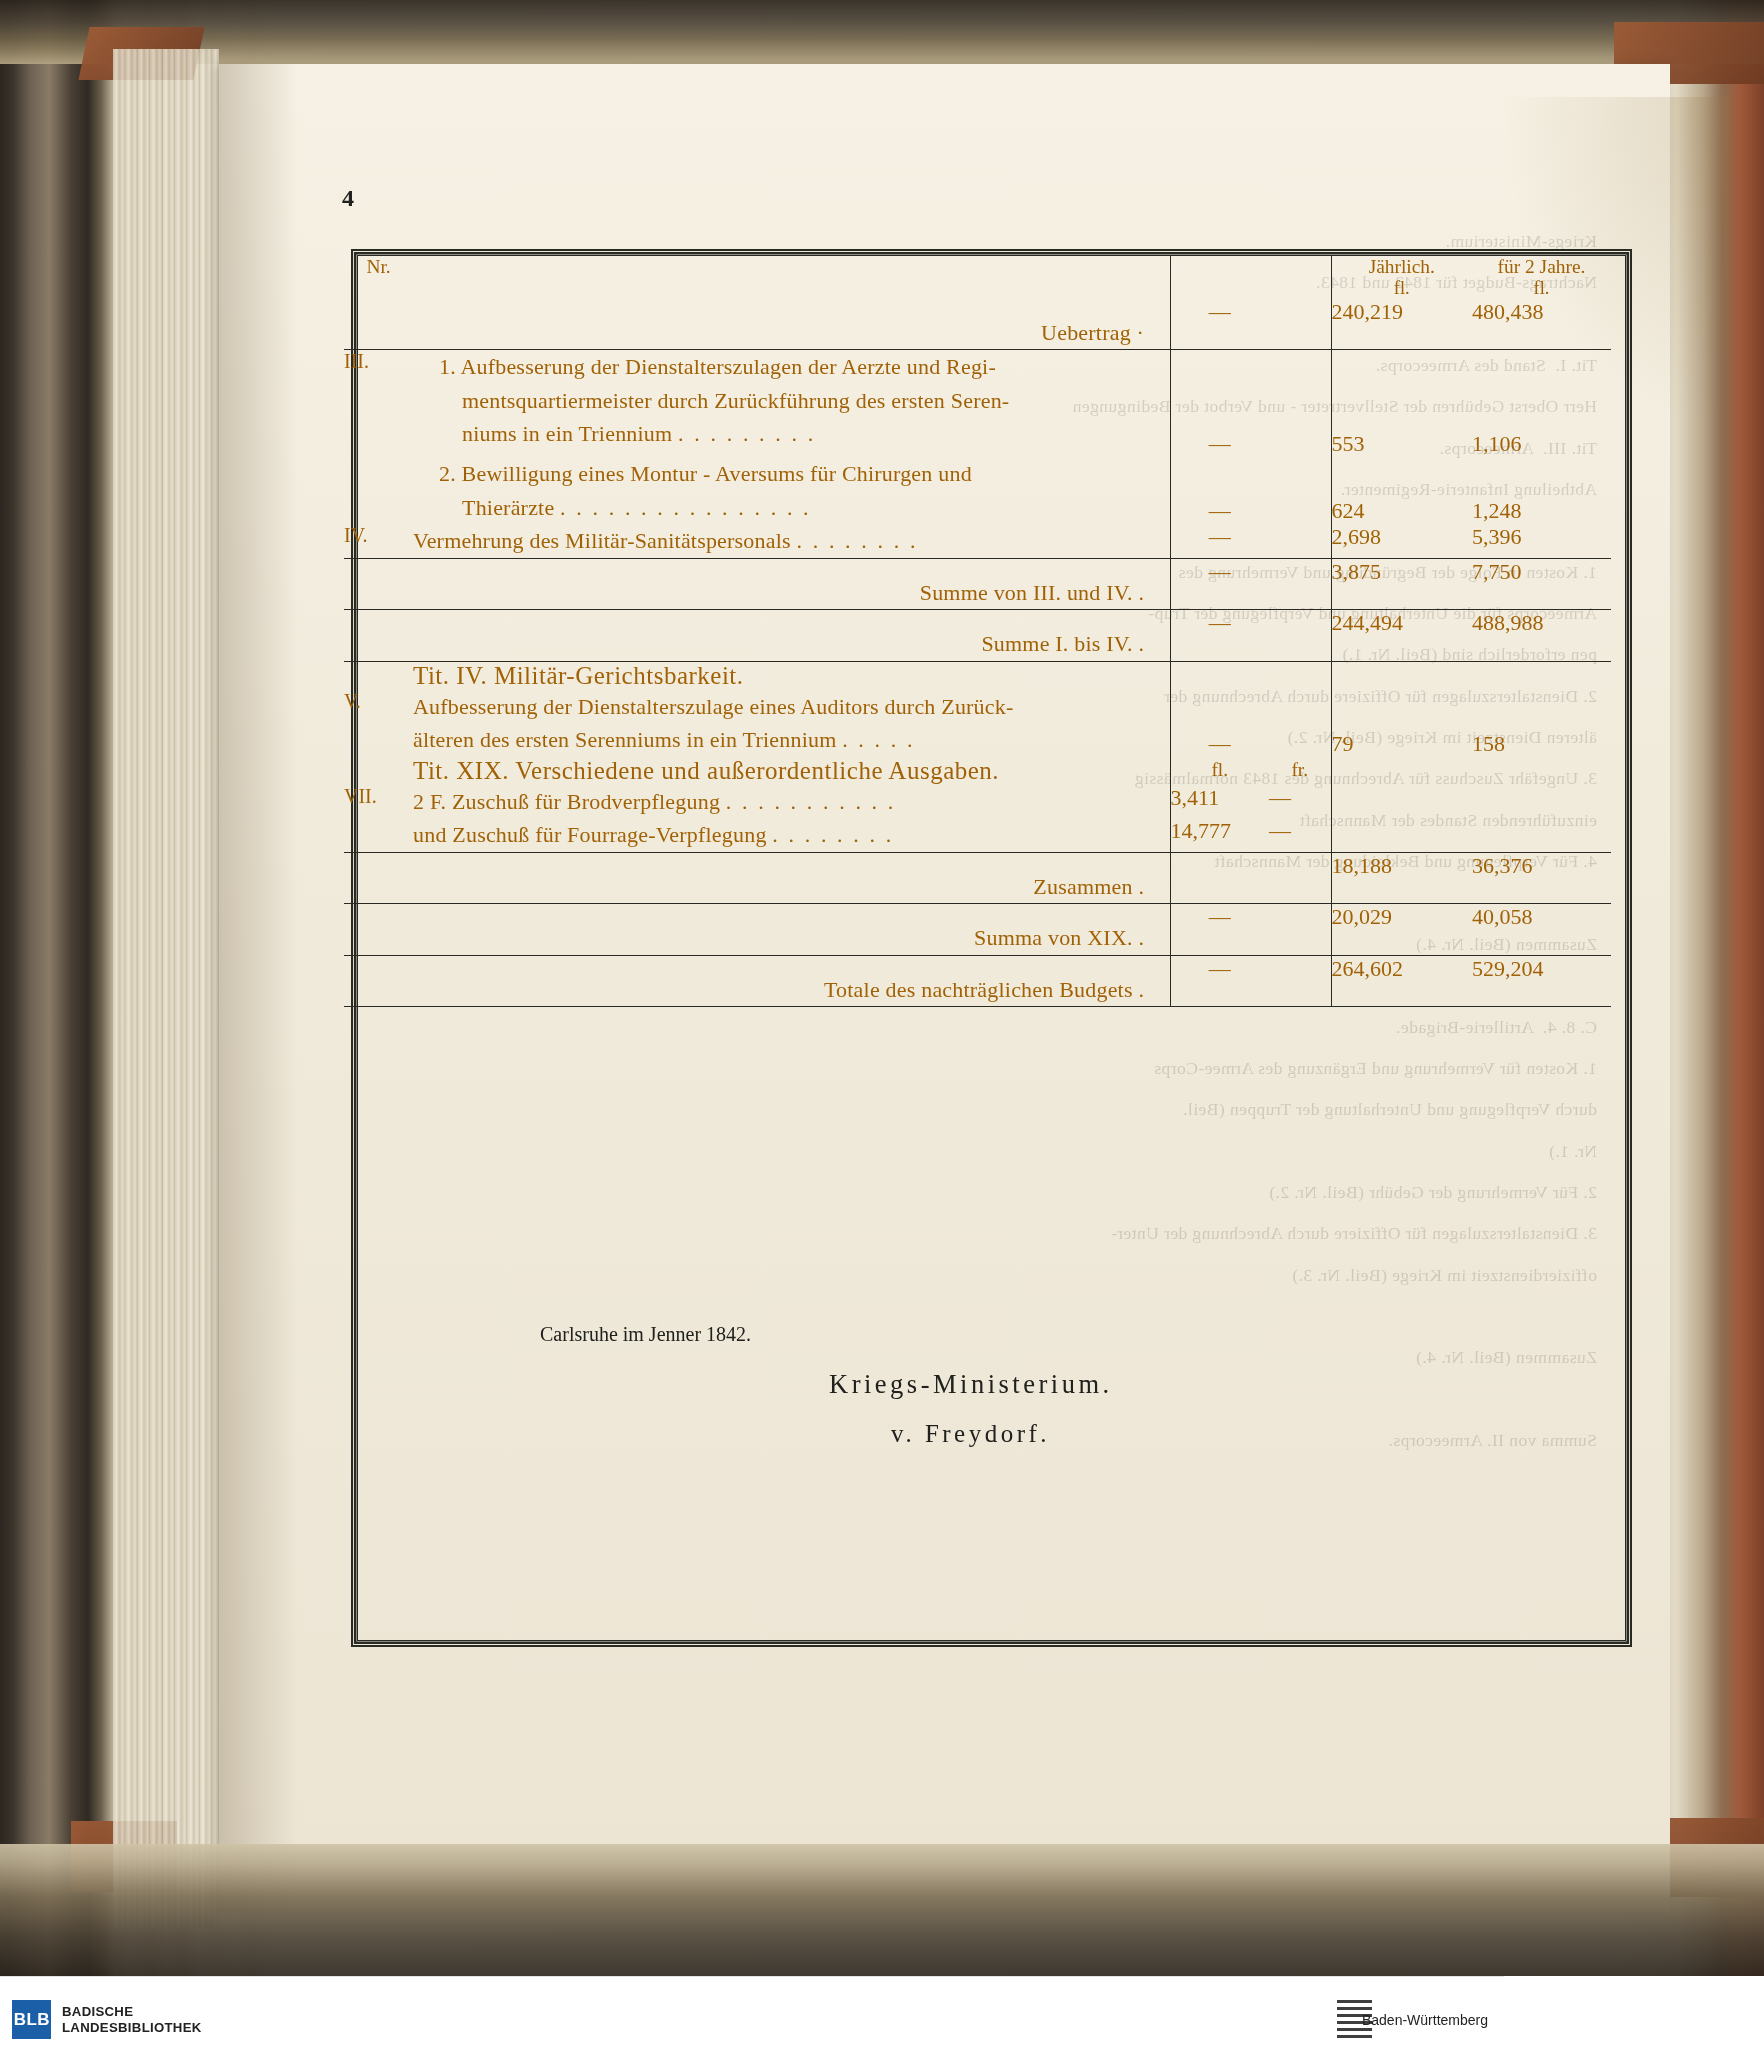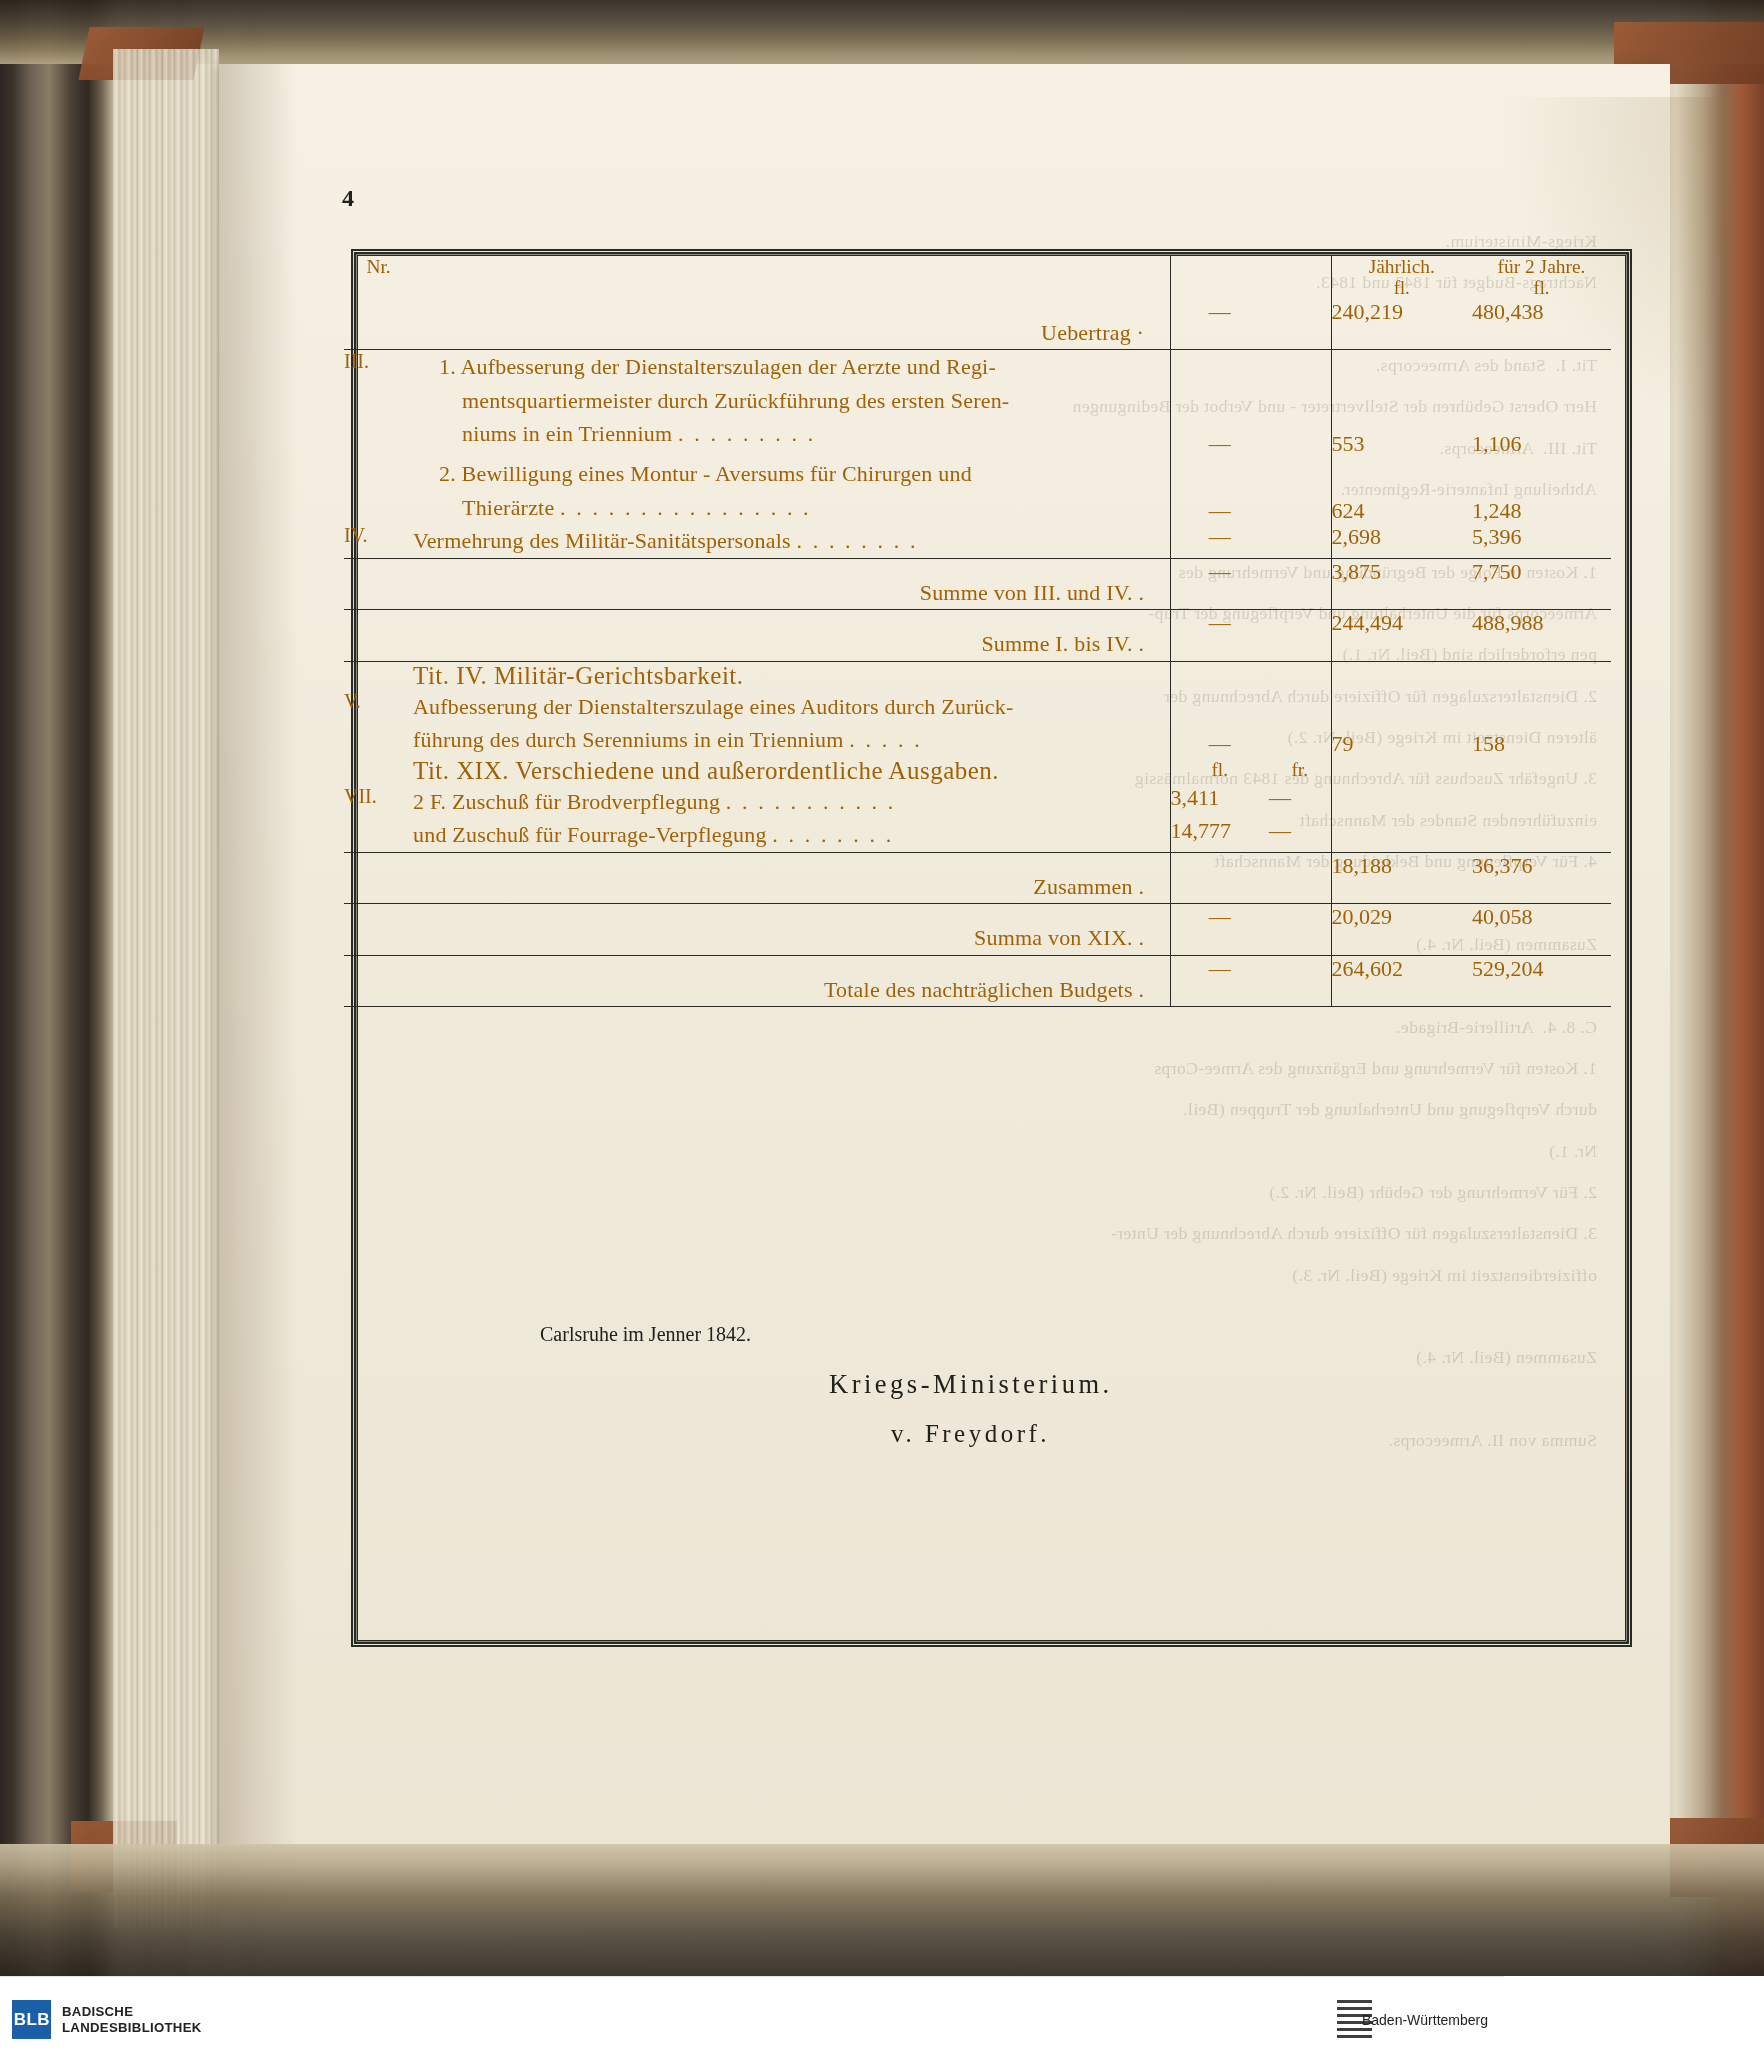--- a/index.html
+++ b/index.html
@@ -442,21 +442,21 @@
       <td class="vline-l"></td>
       <td class="vline-r"></td>
       <td></td>
       <td></td>
     </tr>
 
     <tr>
       <td class="nr">V.</td>
       <td class="rowtxt">
         <span>Aufbesserung der Dienstalterszulage eines Auditors durch Zurück-</span><br>
-        <span>führung des durch Serenniums in ein Triennium</span>
+        <span>älteren des ersten Serenniums in ein Triennium</span>
         <span class="dots">. . . . .</span>
       </td>
       <td class="num vline-l">
             <span class="dash" style="padding-top:41px">—</span>
           </td>
       <td class="num vline-r"></td>
       <td class="num">
             <span style="display:block;padding-top:41px">79</span>
           </td>
       <td class="num">

